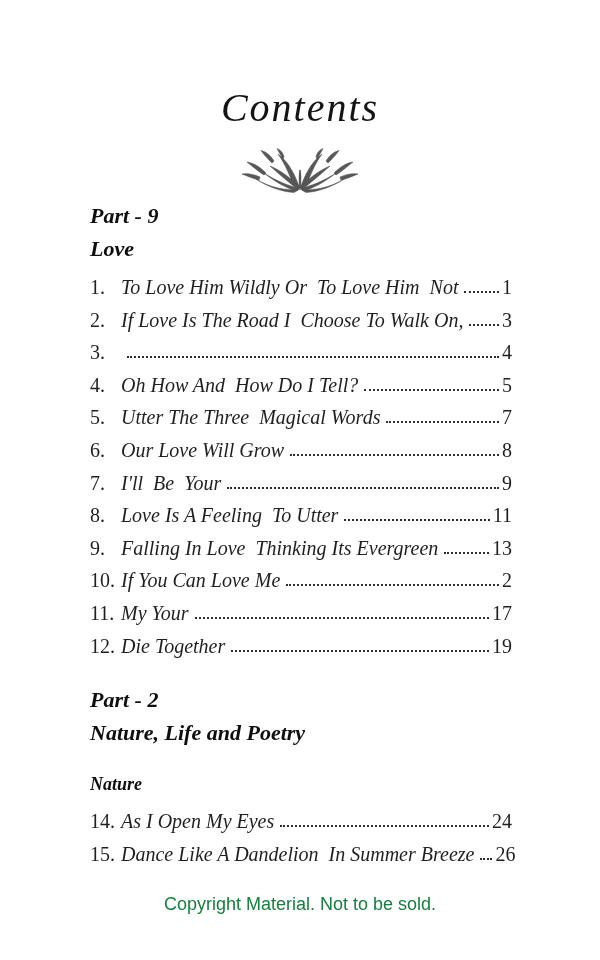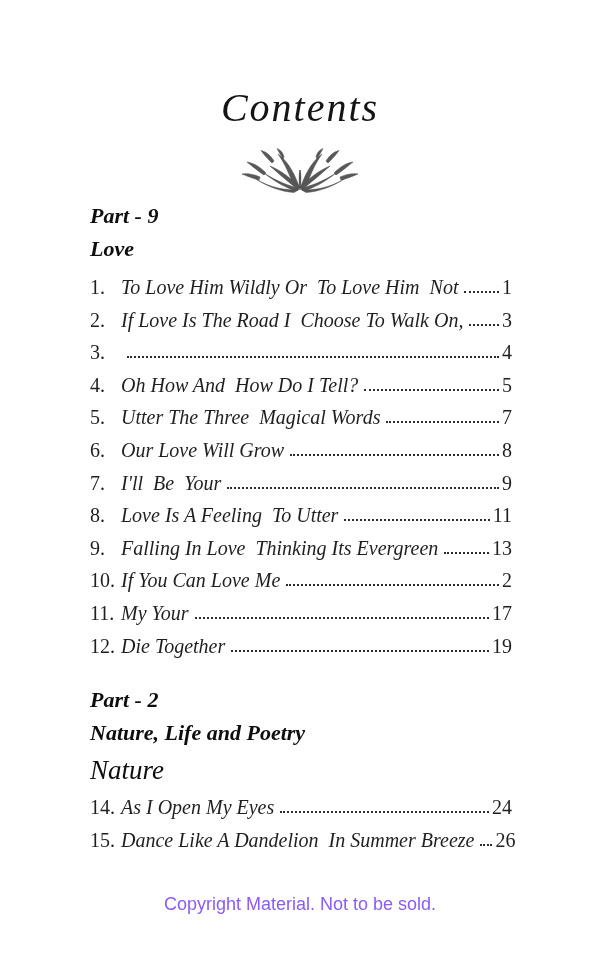--- a/index.html
+++ b/index.html
@@ -39,26 +39,26 @@
   }
 
   .part-heading {
     font-weight: bold;
     font-style: italic;
     font-size: 22px;
     line-height: 33px;
     color: #0e0e0e;
   }
   .category-heading {
-    font-weight: normal;
-    font-style: italic;
-    font-size: 27px;
+    font-weight: bold;
+    font-style: italic;
+    font-size: 18px;
     line-height: 33px;
     color: #0e0e0e;
-    margin-top: 5px;
+    margin-top: 19px;
   }
 
   .toc-list { margin-top: 11px; }
   .toc-row {
     display: flex;
     align-items: baseline;
     height: 32.6px;
     font-size: 20px;
   }
   .toc-num {
@@ -87,21 +87,21 @@
 
   .section-2 { margin-top: 16px; }
   .section-2 .toc-list { margin-top: 9px; }
 
   .footer {
     position: absolute;
     top: 894px; left: 0; right: 0;
     text-align: center;
     font-family: "Liberation Sans", sans-serif;
     font-size: 18px;
-    color: #8b5cf6;
+    color: #15803d;
   }
 </style>
 </head>
 <body>
 
 <div class="page">
 
   <div class="title">Contents</div>
 
   <svg class="ornament" viewBox="0 0 122 46" aria-hidden="true">

